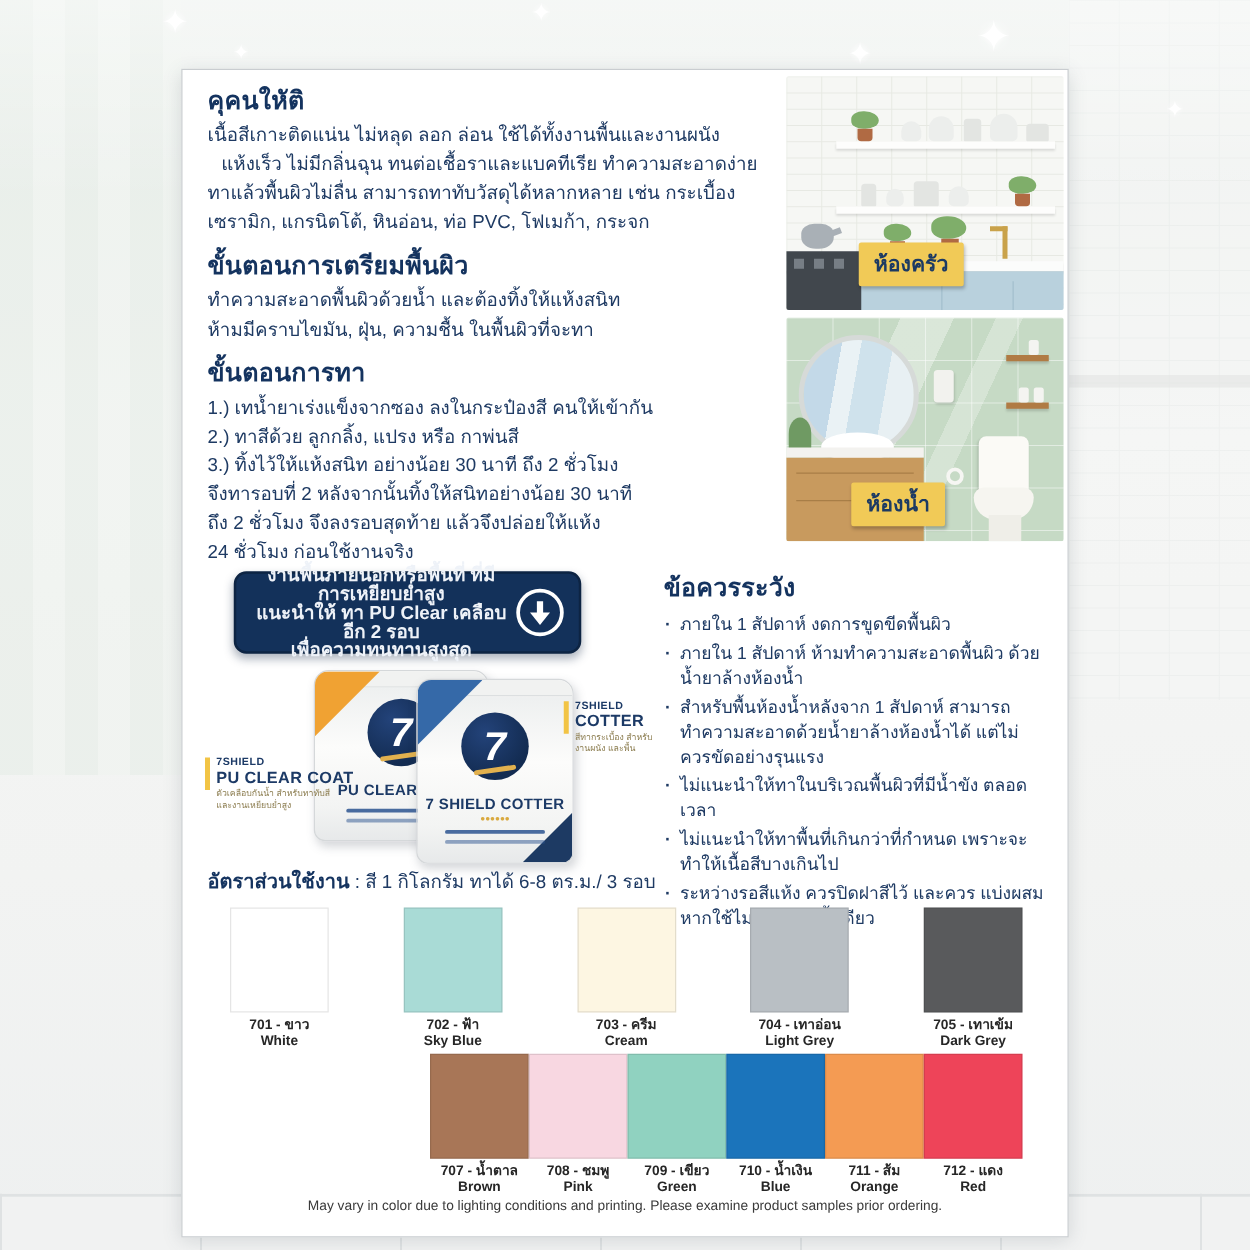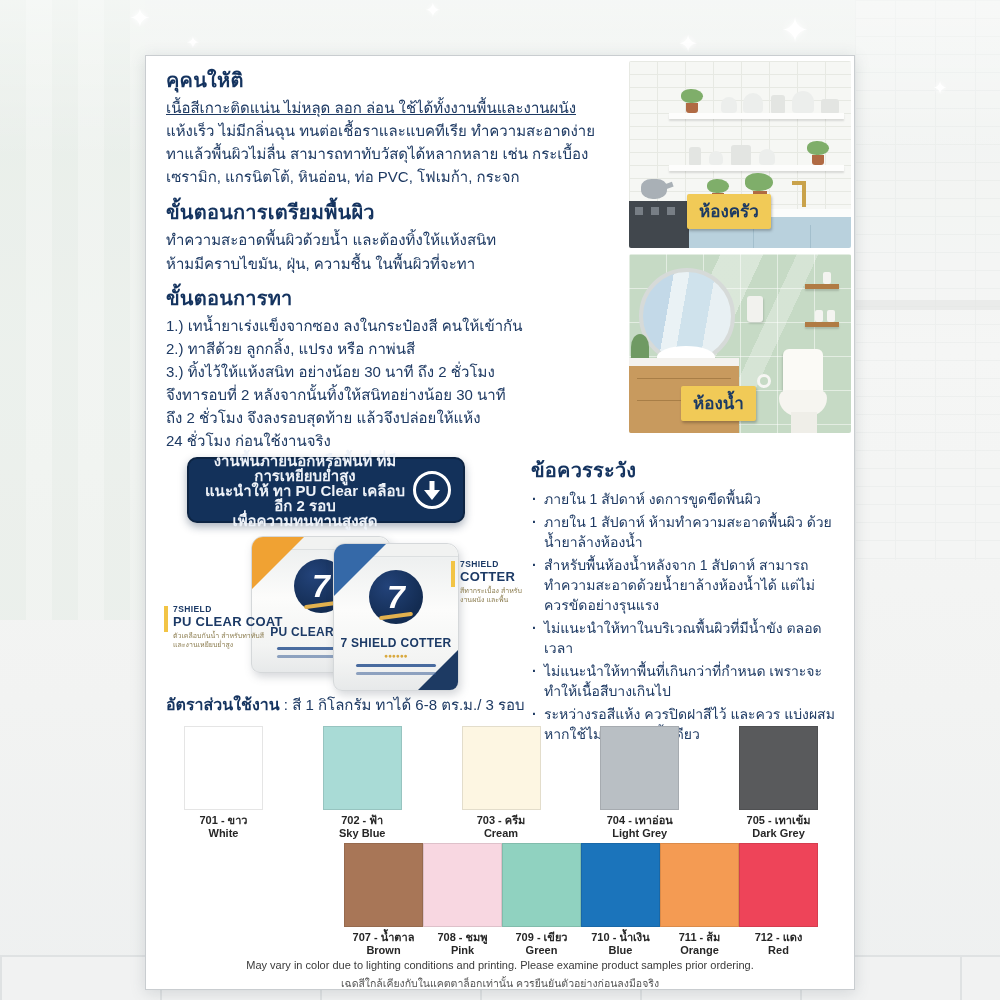--- a/index.html
+++ b/index.html
@@ -164,22 +164,22 @@
 <div class="sparkle sp1" style="left:140px;top:18px;"></div>
 <div class="sparkle sp2" style="left:193px;top:42px;"></div>
 <div class="sparkle sp3" style="left:433px;top:10px;"></div>
 <div class="sparkle sp4" style="left:688px;top:44px;"></div>
 <div class="sparkle sp5" style="left:795px;top:30px;"></div>
 <div class="sparkle sp6" style="left:940px;top:88px;"></div>
 
 <div class="card">
 
   <div class="abs h-navy" style="left:20px;top:8px;">คุคนใหัติ</div>
-  <div class="sec-line body-navy" style="top:40px;text-decoration:underline;">เนื้อสีเกาะติดแน่น  ไม่หลุด  ลอก  ล่อน  ใช้ได้ทั้งงานพื้นและงานผนัง</div>
-  <div class="sec-line body-navy" style="top:63px;">แห้งเร็ว  ไม่มีกลิ่นฉุน  ทนต่อเชื้อราและแบคทีเรีย  ทำความสะอาดง่าย</div>
+  <div class="sec-line body-navy" style="top:40px;">เนื้อสีเกาะติดแน่น  ไม่หลุด  ลอก  ล่อน  ใช้ได้ทั้งงานพื้นและงานผนัง</div>
+  <div class="sec-line body-navy" style="top:63px;margin-left:11px;">แห้งเร็ว  ไม่มีกลิ่นฉุน  ทนต่อเชื้อราและแบคทีเรีย  ทำความสะอาดง่าย</div>
   <div class="sec-line body-navy" style="top:86px;">ทาแล้วพื้นผิวไม่ลื่น  สามารถทาทับวัสดุได้หลากหลาย  เช่น  กระเบื้อง</div>
   <div class="sec-line body-navy" style="top:109px;">เซรามิก, แกรนิตโต้, หินอ่อน, ท่อ PVC, โฟเมก้า, กระจก</div>
 
   <div class="abs h-navy" style="left:20px;top:140px;">ขั้นตอนการเตรียมพื้นผิว</div>
   <div class="sec-line body-navy" style="top:172px;">ทำความสะอาดพื้นผิวด้วยน้ำ และต้องทิ้งให้แห้งสนิท</div>
   <div class="sec-line body-navy" style="top:196px;">ห้ามมีคราบไขมัน, ฝุ่น, ความชื้น ในพื้นผิวที่จะทา</div>
 
   <div class="abs h-navy" style="left:20px;top:226px;">ขั้นตอนการทา</div>
   <div class="sec-line body-navy" style="top:258px;">1.)  เทน้ำยาเร่งแข็งจากซอง  ลงในกระป๋องสี  คนให้เข้ากัน</div>
   <div class="sec-line body-navy" style="top:281px;">2.) ทาสีด้วย ลูกกลิ้ง, แปรง หรือ กาพ่นสี</div>
@@ -371,14 +371,13 @@
         <div class="swatch-color" style="background: rgb(238, 68, 89);"></div>
         <div class="swatch-label">
             <div>712 - แดง</div>
             <div>Red</div>
           </div>
       </div>
     </div>
   </div>
 
   <div class="abs disclaimer disc1">May vary in color due to lighting conditions and printing. Please examine product samples prior ordering.</div>
-  <div class="abs disclaimer disc2">เฉดสีใกล้เคียงกับในแคตตาล็อกเท่านั้น ควรยืนยันตัวอย่างก่อนลงมือจริง</div>
 </div>
 
 </body></html>

